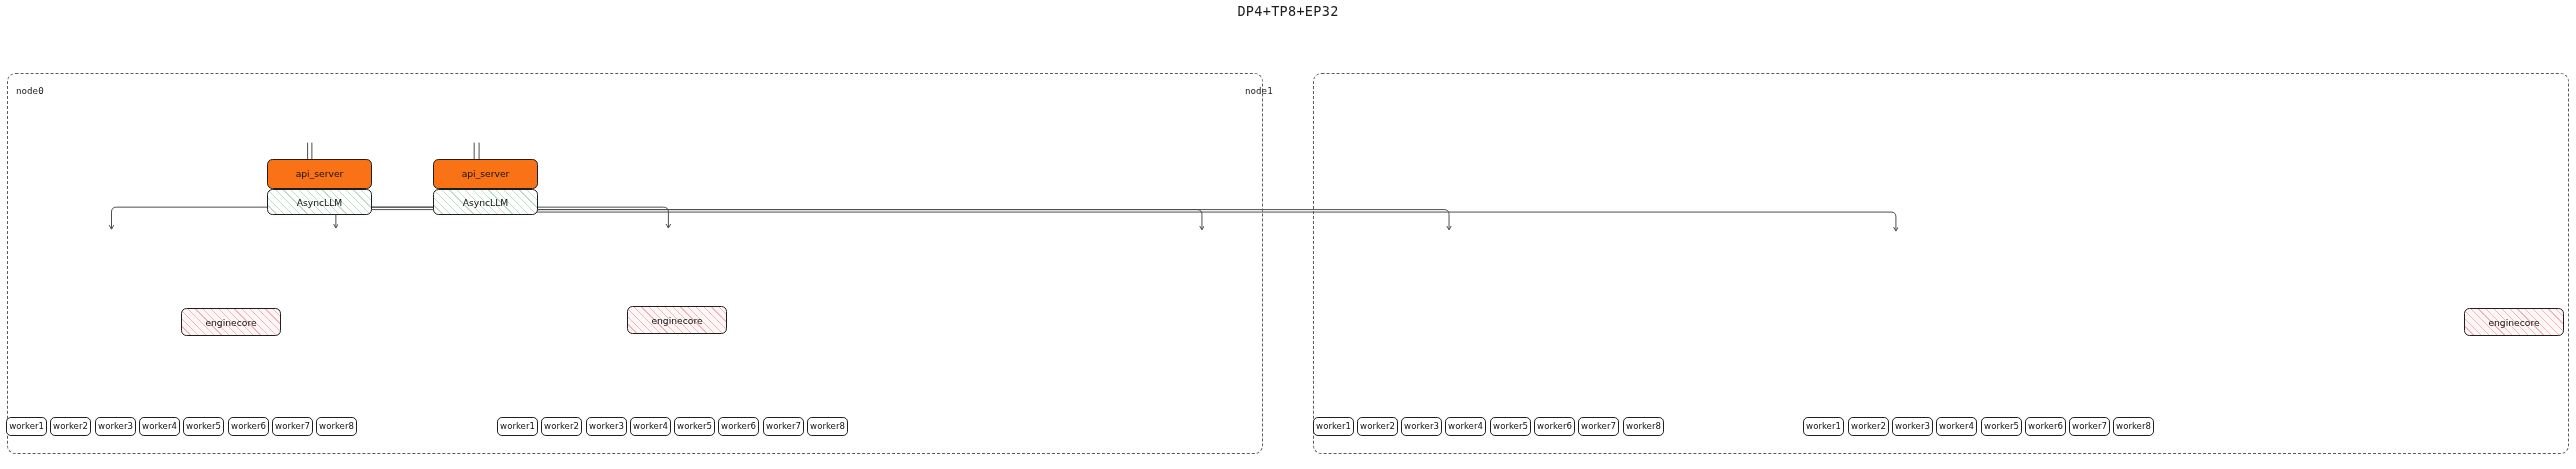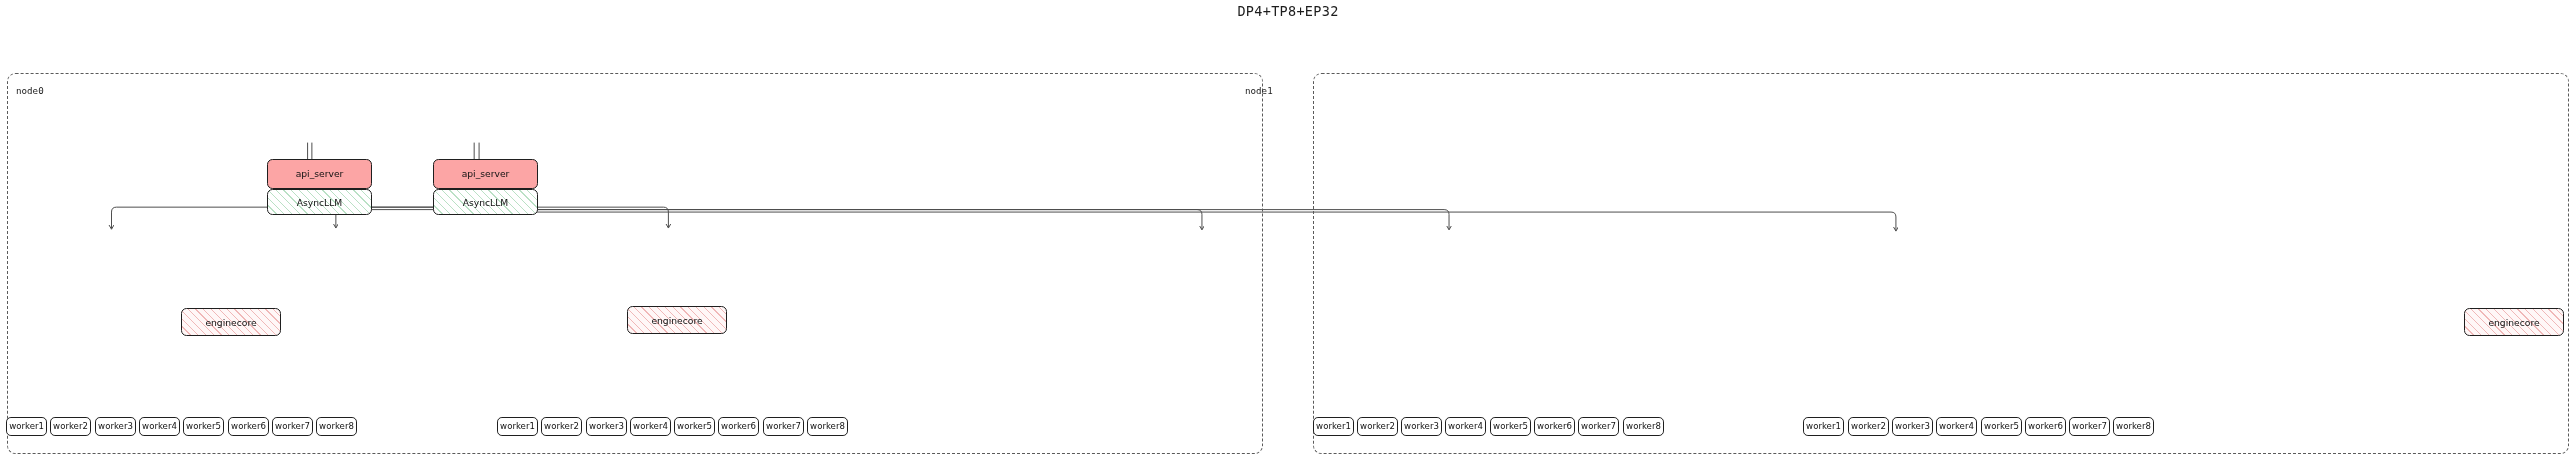--- a/index.html
+++ b/index.html
@@ -15,21 +15,21 @@
   .cluster{position:absolute;border:1.2px dashed #5a5a5a;border-radius:8.6px;
            background:transparent;box-sizing:border-box;}
   .cluster-label{position:absolute;font-size:9.2px;color:#222;
                  font-family:"DejaVu Sans Mono","Liberation Mono",monospace;}
 
   
   .nbox{position:absolute;box-sizing:border-box;border:1px solid #1f1f1f;
         border-radius:5.5px;display:flex;align-items:center;justify-content:center;
         font-size:9.2px;color:#111;background:#ffffff;white-space:nowrap;}
 
-  .nbox.api{background:#fca5a5;}
+  .nbox.api{background:#f97316;}
 
   .nbox.async{
     background-color:#ffffff;
     background-image:repeating-linear-gradient(45deg,
         rgba(130,200,150,0.55) 0px, rgba(130,200,150,0.55) 0.9px,
         rgba(255,255,255,0) 0.9px, rgba(255,255,255,0) 5.5px);
   }
 
   .nbox.engine{
     background-color:#fff7f7;

